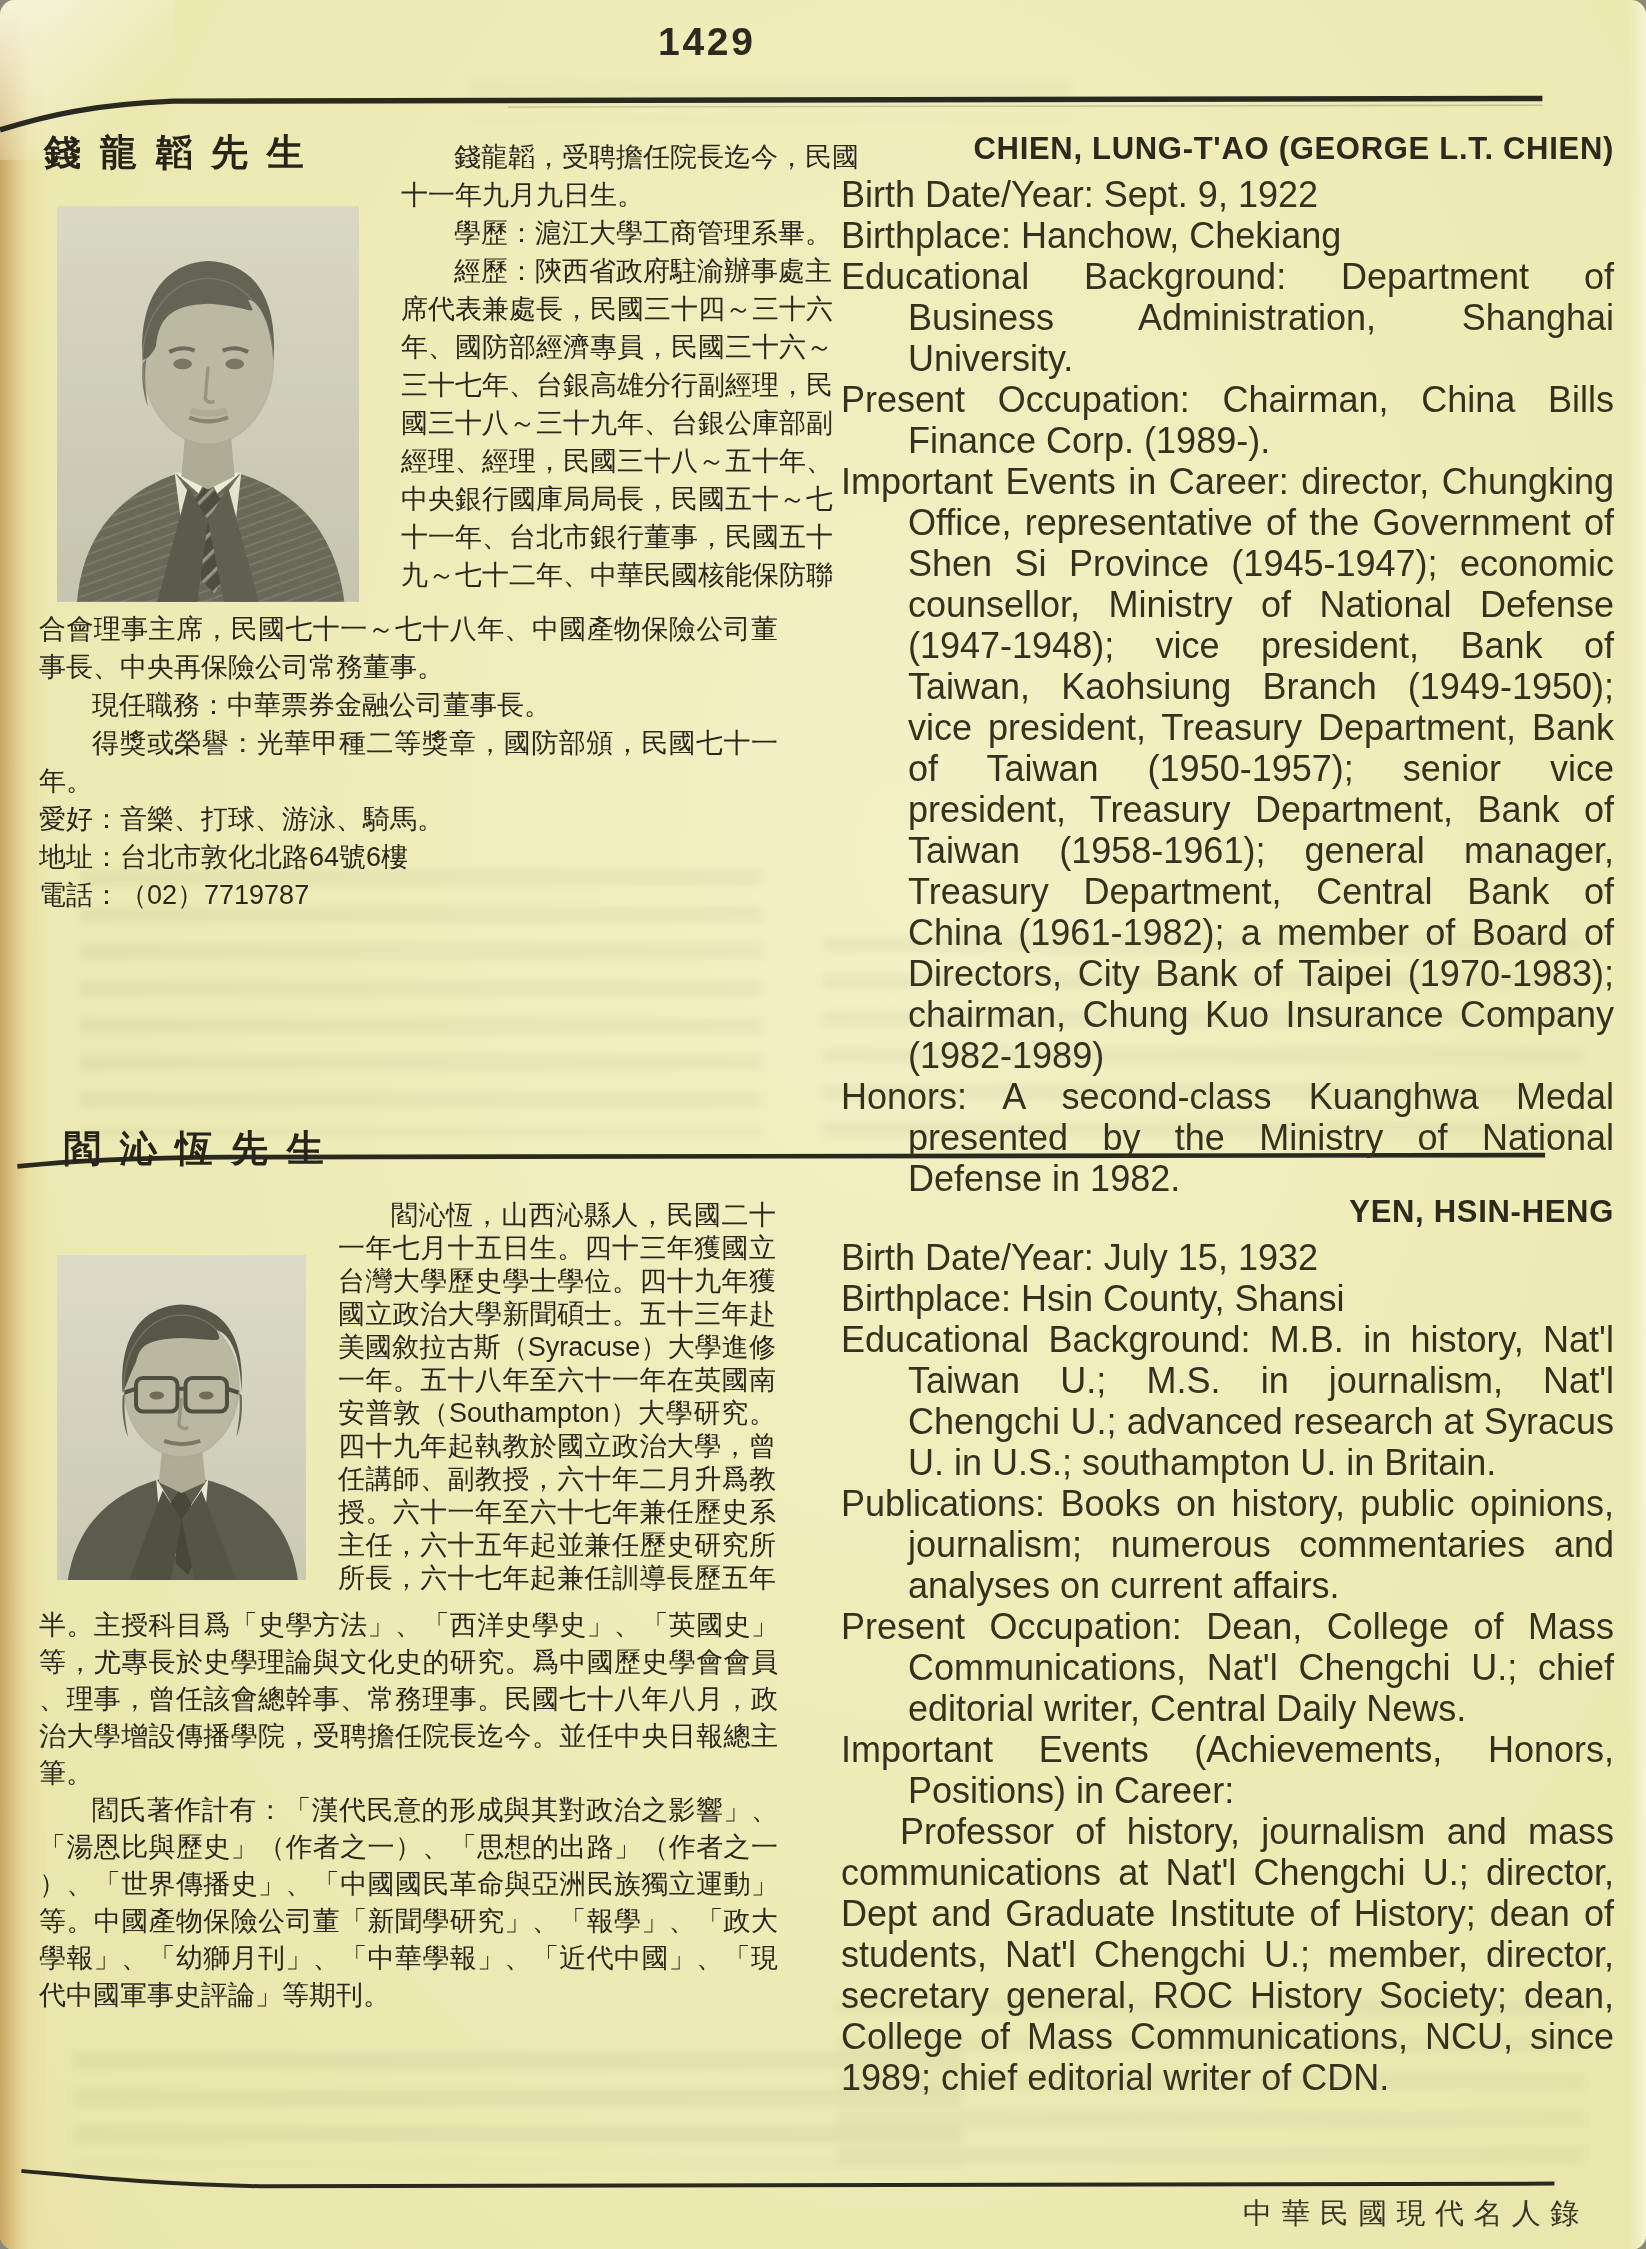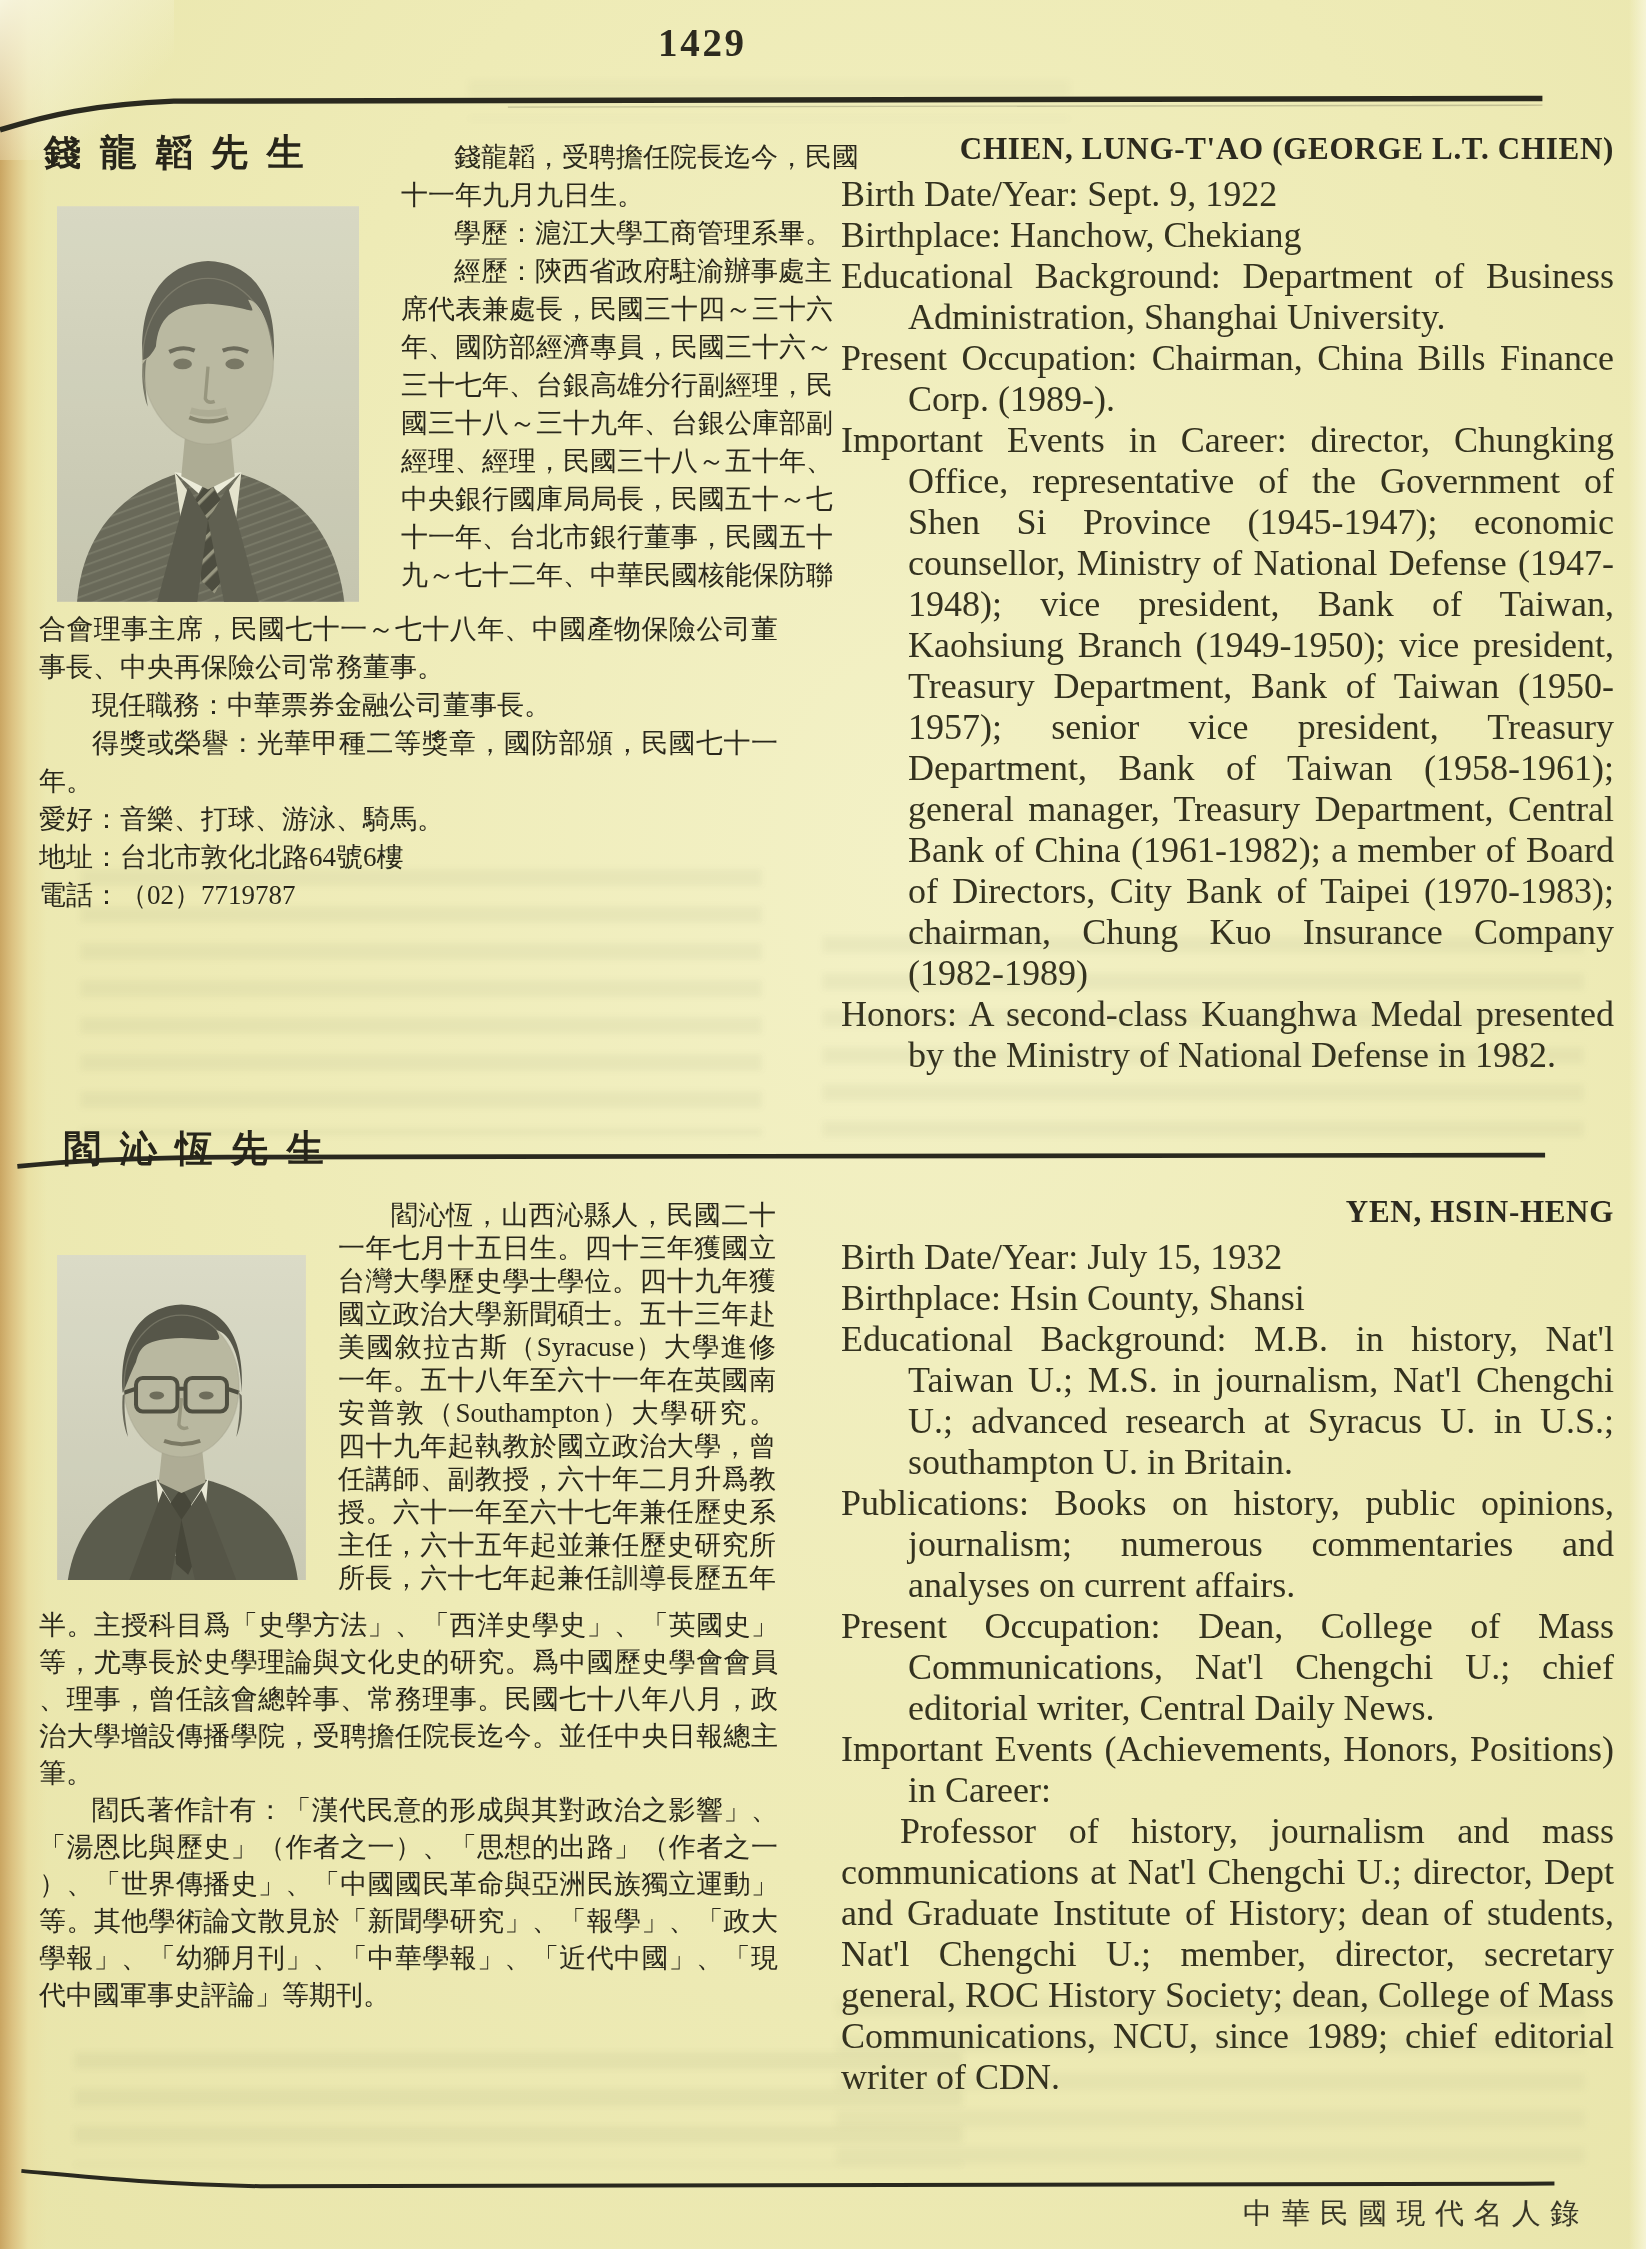--- a/index.html
+++ b/index.html
@@ -3,22 +3,23 @@
 <meta charset="utf-8">
 <style>
   html,body{margin:0;padding:0;background:#8a8877;}
   #page{
     position:relative;
     width:1646px;height:2250px;
     margin:0 auto;
     overflow:hidden;
     background:
       radial-gradient(ellipse at 55% 38%, #f3f1c6 0%, #eeebb6 52%, #e8e4a9 100%);
-    font-family:Liberation Serif, serif;
+    font-family:Liberation Sans, sans-serif;
     color:#262418;
+    border-radius:15px;
   }
   
   .gutter{
     position:absolute;left:0;top:0;width:47px;height:2250px;
     background:linear-gradient(to right,#c49a55 0%,#d9bb79 26%,#e9dfa2 60%,rgba(238,235,182,0) 100%);
     opacity:.85;
   }
   .gutter-top{
     position:absolute;left:0;top:0;width:174px;height:160px;
     background:linear-gradient(135deg,#f7f5dd 0%,rgba(247,245,221,0) 70%);
@@ -274,21 +275,21 @@
 
   <div class="cn-lines e2-below">
       <div>半。主授科目爲「史學方法」、「西洋史學史」、「英國史」</div>
       <div>等，尤專長於史學理論與文化史的研究。爲中國歷史學會會員</div>
       <div>、理事，曾任該會總幹事、常務理事。民國七十八年八月，政</div>
       <div>治大學增設傳播學院，受聘擔任院長迄今。並任中央日報總主</div>
       <div class="short">筆。</div>
       <div class="ind">閻氏著作計有：「漢代民意的形成與其對政治之影響」、</div>
       <div>「湯恩比與歷史」（作者之一）、「思想的出路」（作者之一</div>
       <div>）、「世界傳播史」、「中國國民革命與亞洲民族獨立運動」</div>
-      <div>等。其他學術論文散見於「新聞學研究」、「報學」、「政大</div>
+      <div>等。中國產物保險公司董「新聞學研究」、「報學」、「政大</div>
       <div>學報」、「幼獅月刊」、「中華學報」、「近代中國」、「現</div>
       <div class="short">代中國軍事史評論」等期刊。</div>
     </div>
 
   <div class="en-col en-col-2">
     <h3 class="en-name">YEN, HSIN-HENG</h3>
     <div class="en-fields">
         <div>Birth Date/Year: July 15, 1932</div>
         <div>Birthplace: Hsin County, Shansi</div>
         <div>Educational Background: M.B. in history, Nat'l Taiwan U.; M.S. in journalism, Nat'l Chengchi U.; advanced research at Syracus U. in U.S.; southampton U. in Britain.</div>

